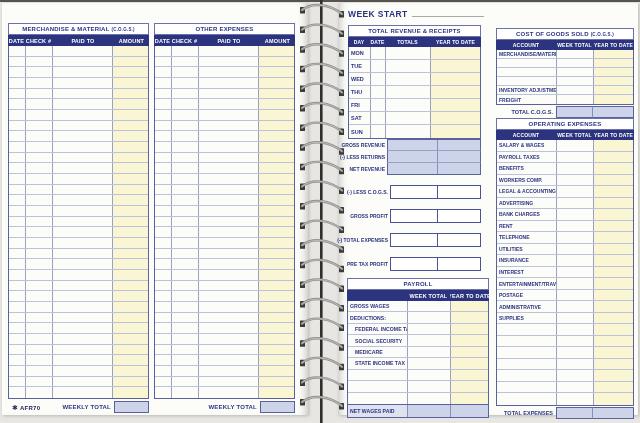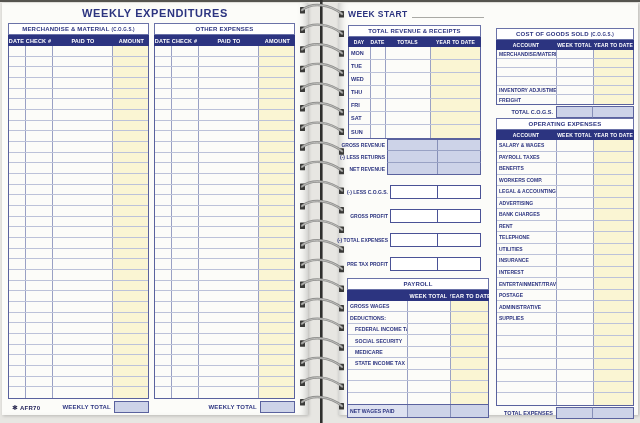--- a/index.html
+++ b/index.html
@@ -35,21 +35,21 @@
   .exp-row>div:last-child{border-right:none;}
   .exp-footer{height:13px;display:flex;align-items:center;justify-content:flex-end;margin-top:1px;}
   .exp-footer .lbl{font-size:6px;font-weight:bold;margin-right:3px;letter-spacing:.2px;}
   .total-cell{width:35px;height:12px;background:#cdd3e8;border:1px solid #5a629e;box-sizing:border-box;}
 
   .product-code{position:absolute;left:10px;top:401px;display:flex;align-items:center;gap:2px;}
   .logo-glyph{font-size:7px;color:#2f2f55;line-height:1;}
   .code-text{font-size:6px;font-weight:bold;color:#24245c;letter-spacing:.3px;}
 
   
-  .week-hdr{position:absolute;top:6px;display:flex;align-items:center;}
+  .week-hdr{position:absolute;top:6px;display:flex;align-items:flex-start;}
   #week-start{left:10px;width:136px;} #week-end{left:152px;width:145px;}
   .week-hdr-label{font-size:8.5px;font-weight:bold;letter-spacing:.4px;white-space:nowrap;}
   .week-hdr-rule{flex:1;border-bottom:1px solid #a9a9a5;margin-left:4px;height:7px;}
 
   
   .rev-table{position:absolute;left:10px;top:22px;width:133px;}
   .rev-table .tbl-title{height:10px;}
   .rev-cols{display:grid;grid-template-columns:22px 15px 45px 1fr;}
   .rev-navy{height:10px;}
   .rev-navy>div{font-size:5px;}
@@ -120,21 +120,20 @@
   
   .binding{position:absolute;left:298px;top:0;width:50px;height:423px;z-index:10;}
 </style>
 </head>
 <body>
 
 <div class="canvas">
   <div class="photo-edge-top"></div>
 
   <div class="page left-page">
-    <div class="page-title">WEEKLY EXPENDITURES</div>
     <div class="exp-table" id="exp1">
         <div class="tbl-title">
           <span>MERCHANDISE &amp; MATERIAL</span>
           <span class="tbl-suffix">(C.O.G.S.)</span>
         </div>
         <div class="navy exp-navy exp-cols">
           <div>DATE</div>
           <div>CHECK #</div>
           <div>PAID TO</div>
           <div>AMOUNT</div>

